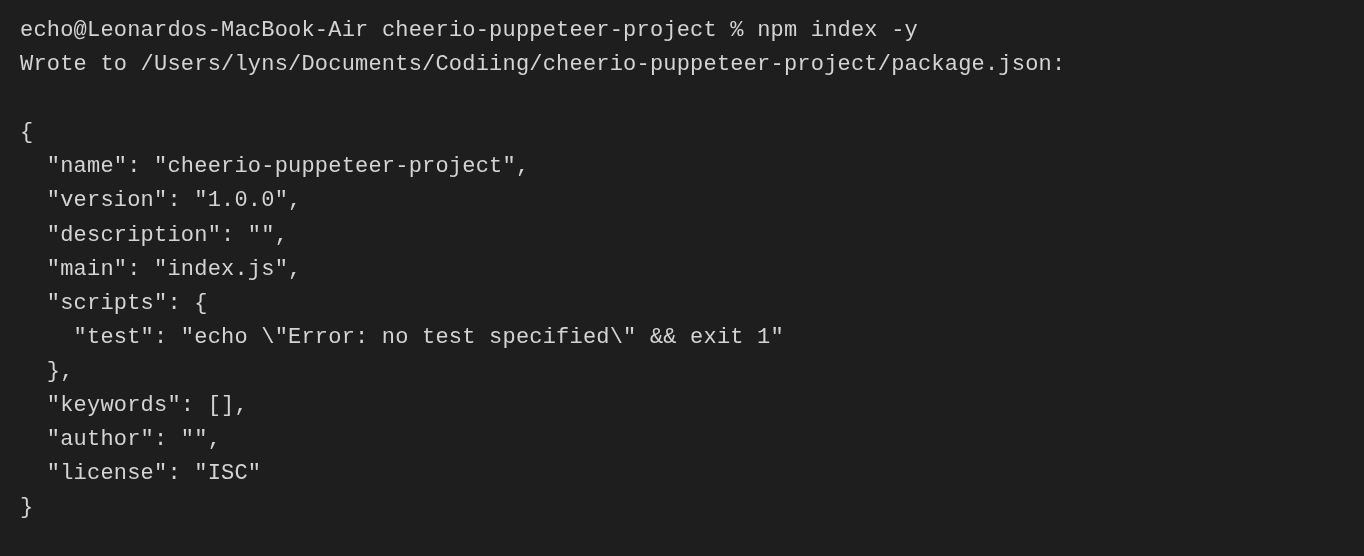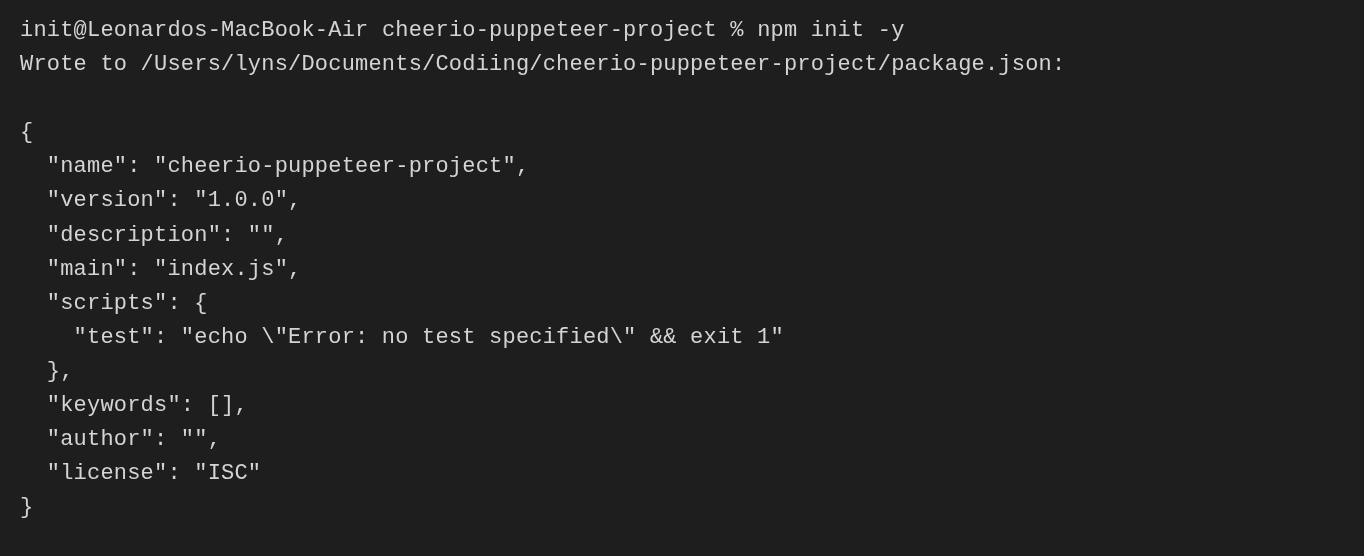--- a/index.html
+++ b/index.html
@@ -27,21 +27,21 @@
       color: #d4d4d4;
     }
     .output-line {
       color: #d4d4d4;
       margin-top: 46px;
     }
   </style>
 </head>
 <body>
 
-<div class="terminal"><span class="prompt-line"><span>init@Leonardos-MacBook-Air</span> <span>cheerio-puppeteer-project</span> <span>%</span> <span>npm init -y</span></span>
+<div class="terminal"><span class="prompt-line"><span>echo@Leonardos-MacBook-Air</span> <span>cheerio-puppeteer-project</span> <span>%</span> <span>npm index -y</span></span>
 <span class="output-line">Wrote to /Users/lyns/Documents/Codiing/cheerio-puppeteer-project/package.json:</span>
 <span class="output-line"></span>
 <span class="output-line">{</span>
 <span class="output-line">  "name": "cheerio-puppeteer-project",</span>
 <span class="output-line">  "version": "1.0.0",</span>
 <span class="output-line">  "description": "",</span>
 <span class="output-line">  "main": "index.js",</span>
 <span class="output-line">  "scripts": {</span>
 <span class="output-line">    "test": "echo \"Error: no test specified\" &amp;&amp; exit 1"</span>
 <span class="output-line">  },</span>

